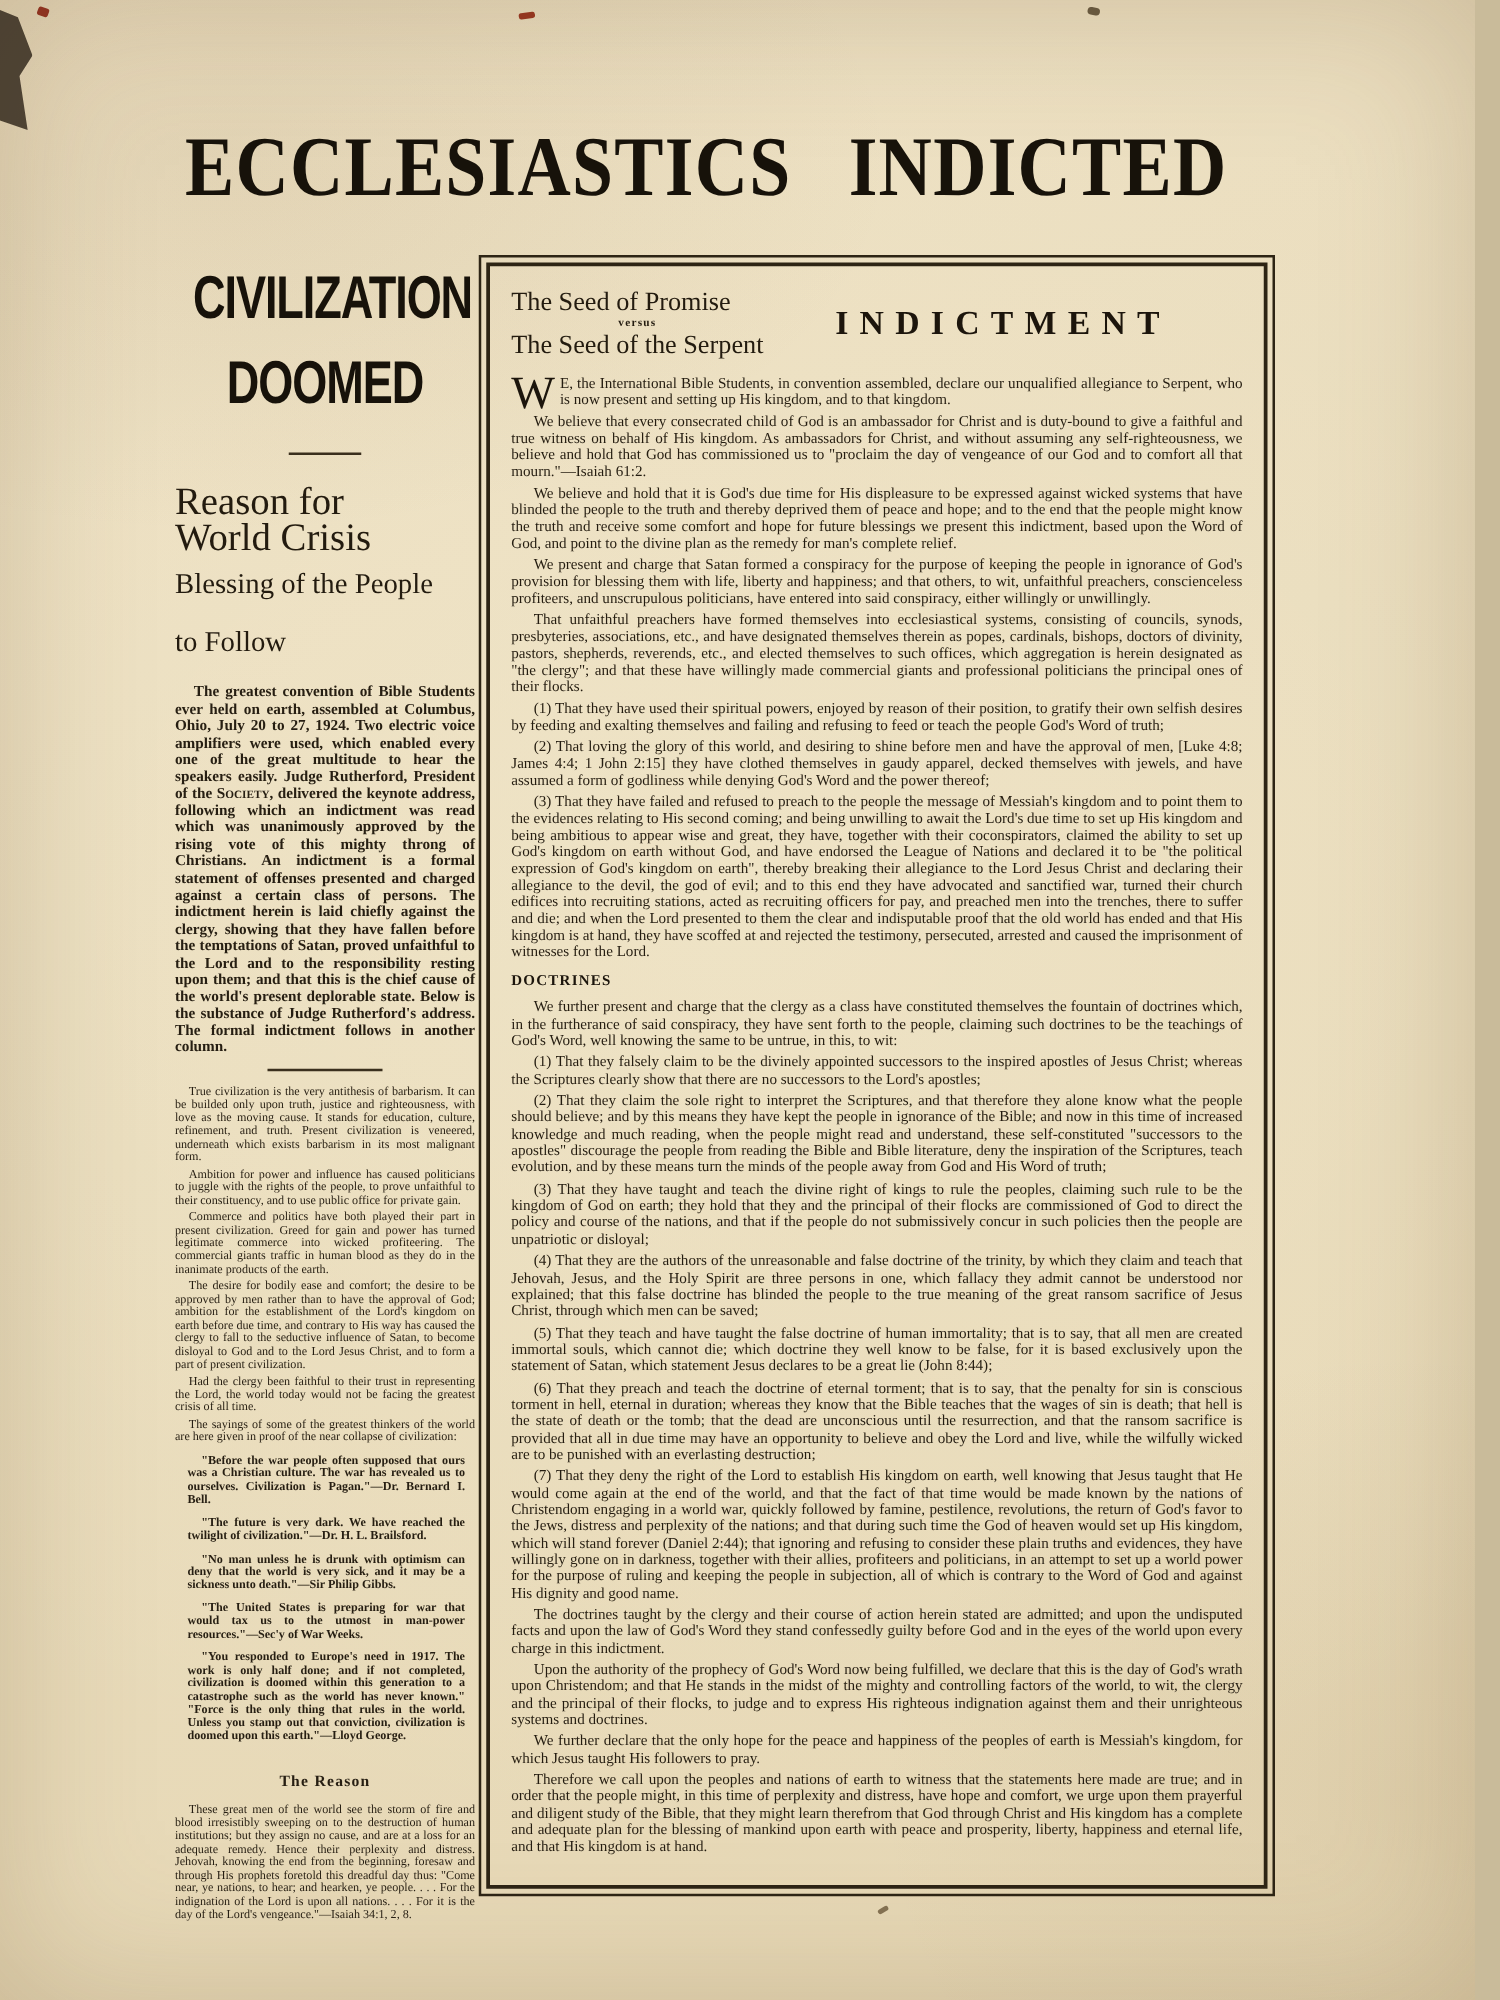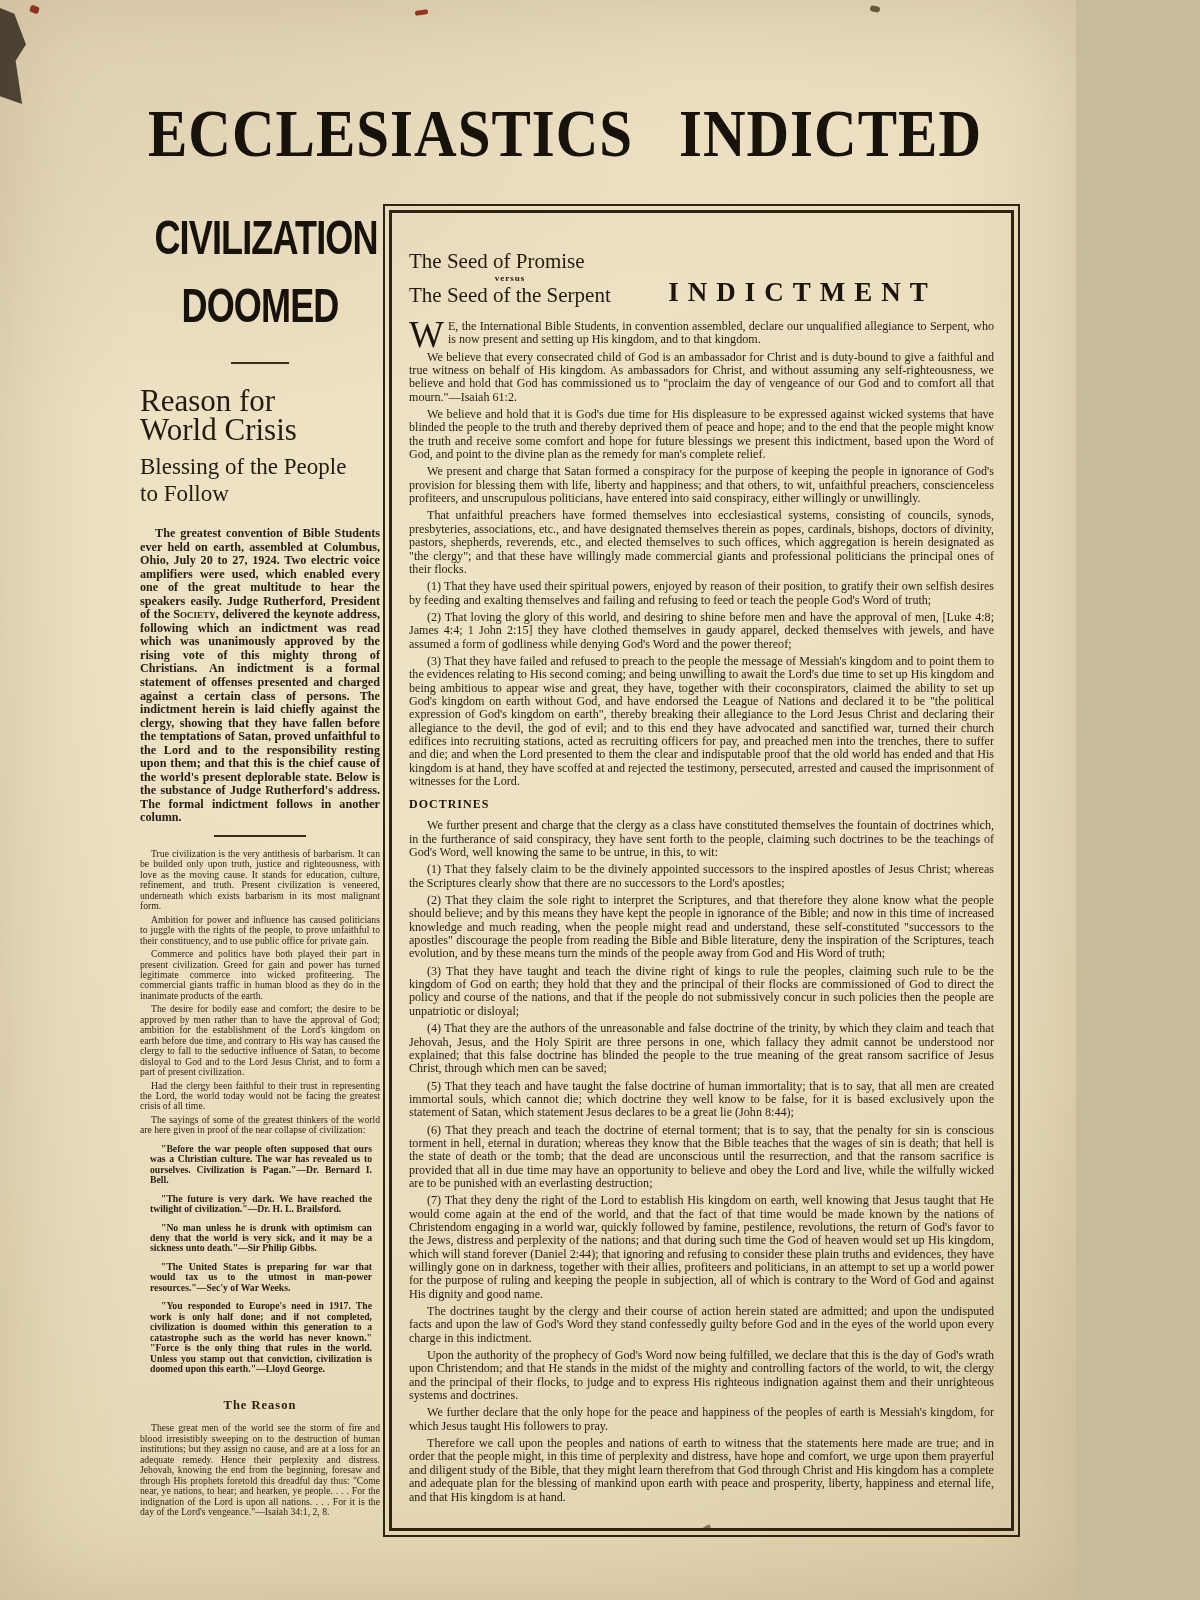--- a/index.html
+++ b/index.html
@@ -1,17 +1,17 @@
 <!DOCTYPE html>
 <html><head>
 <meta charset="utf-8">
 <style>
   html,body{margin:0;padding:0;background:#c9bb9a;}
   .page{
-    position:relative;width:1076px;height:1600px;overflow:hidden;
+    position:relative;width:1180px;height:1600px;overflow:hidden;
     background:
       radial-gradient(ellipse 900px 500px at 15% 8%, rgba(125,95,50,0.10), transparent 60%),
       radial-gradient(ellipse 700px 600px at 95% 90%, rgba(125,95,50,0.08), transparent 60%),
       radial-gradient(ellipse 1400px 1100px at 50% 45%, rgba(255,248,225,0.25), transparent 70%),
       linear-gradient(155deg,#eee1c4 0%,#e9dcbc 45%,#e6d7b4 100%);
     box-shadow:inset 0 0 120px rgba(110,85,45,0.25);
     color:#261e12;
     font-family:"Liberation Serif", serif;
   }
   
@@ -31,36 +31,36 @@
 
   
   .left-col{position:absolute;left:140px;top:212px;width:240px;}
   .hl{font-family:"Liberation Sans",sans-serif;font-weight:700;color:#17120a;
       font-size:41px;line-height:44px;text-align:center;transform:scale(.88,1.18);transform-origin:center top;letter-spacing:-1px;}
   .hl+.hl{margin-top:24px;}
   .rule{border:none;border-top:2.5px solid #3a2f1d;margin:0 auto;}
   .rule-sm{width:58px;margin-top:38px;}
   .rule-md{width:92px;margin-top:10px;margin-bottom:12px;}
   .sub{font-size:31px;line-height:29px;color:#231b0f;}
-  .sub2{font-size:23px;line-height:27px;color:#231b0f;}
+  .sub2{font-size:23px;line-height:27px;color:#231b0f;margin-top:20px;}
   .al{text-align:left;}.ar{text-align:left;}
   .sub-gap{margin-top:22px;}
   .sub2-gap{margin-top:9px;}
   .intro{font-size:12.2px;line-height:13.55px;font-weight:700;text-align:justify;
          text-indent:15px;margin:20px 0 0;}
   .smallp{font-size:9.7px;line-height:10.45px;font-weight:400;text-align:justify;
           text-indent:11px;margin:0 0 3px;}
   .quote{font-size:9.7px;line-height:10.45px;font-weight:700;text-align:justify;
          margin:8px 8px 0 10px;text-indent:11px;}
   .reason-head{font-size:12.5px;font-weight:700;text-align:center;letter-spacing:1px;margin:24px 0 10px;}
 
   
   .box{position:absolute;left:383px;top:204px;width:625px;border:2px solid #2d2414;padding:4px;}
   .box-inner{border:3.5px solid #2d2414;padding:16px 17px 20px;}
-  .box-header{display:flex;align-items:flex-end;margin-bottom:12px;margin-top:20px;}
+  .box-header{display:flex;align-items:center;margin-bottom:12px;}
   .seed{flex:0 0 auto;}
   .seed-line{font-size:21px;line-height:25px;color:#231b0f;}
   .seed-versus{font-size:9px;font-weight:700;letter-spacing:1px;text-align:center;line-height:9px;color:#231b0f;}
   .ind-head-wrap{flex:1 1 auto;text-align:center;}
   .ind-head{font-size:27px;font-weight:700;letter-spacing:9px;color:#1c150c;}
   .bp{font-size:12.1px;line-height:13.35px;text-align:justify;text-indent:18px;margin:0 0 4px;color:#241c10;}
   .bp-first{text-indent:0;}
   .dropcap{float:left;font-size:37px;line-height:27px;padding:1px 4px 0 0;font-weight:400;color:#1c150c;}
   .doct-head{text-align:left;font-size:12px;font-weight:700;letter-spacing:1px;margin:9px 0 7px;color:#1c150c;}
 </style>

